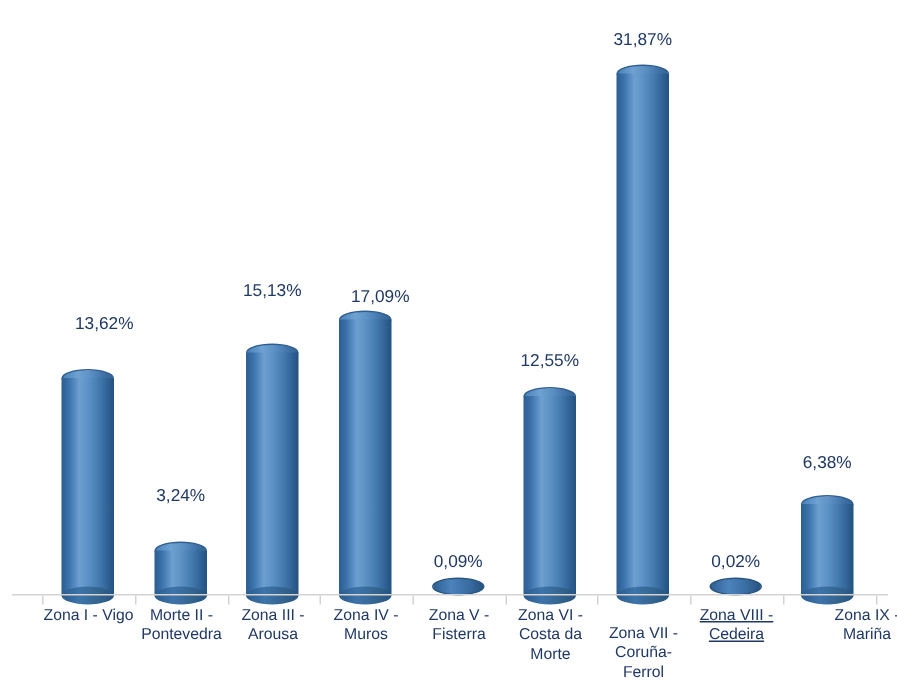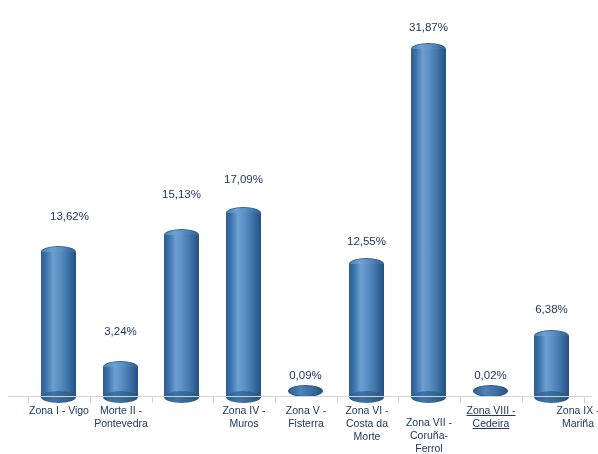--- a/index.html
+++ b/index.html
@@ -190,21 +190,21 @@
 
     <div class="bar" style="left:534px; width:35px; top:330px; height:73px;">
       <div class="cap-top"></div>
       <div class="body"></div>
       <div class="cap-bottom"></div>
     </div>
 
     <div class="value-label" style="left:40px; width:59px; top:210px;">13,62%</div>
     <div class="value-label" style="left:91px; width:59px; top:325px;">3,24%</div>
     <div class="value-label" style="left:152px; width:59px; top:188px;">15,13%</div>
-    <div class="value-label" style="left:214px; width:59px; top:173px;">17,09%</div>
+    <div class="value-label" style="left:214px; width:59px; top:192px;text-align:right;">17,09%</div>
     <div class="value-label" style="left:276px; width:59px; top:369px;">0,09%</div>
     <div class="value-label" style="left:337px; width:59px; top:235px;">12,55%</div>
     <div class="value-label" style="left:399px; width:59px; top:21px;">31,87%</div>
     <div class="value-label" style="left:461px; width:59px; top:369px;">0,02%</div>
     <div class="value-label" style="left:522px; width:59px; top:303px;">6,38%</div>
 
     <div class="axis-line"></div>
     <div class="tick" style="left:28px;"></div>
     <div class="tick" style="left:90px;"></div>
     <div class="tick" style="left:152px;"></div>
@@ -221,20 +221,24 @@
 
     <div class="cat-label" style="left:29px; width:60px;">
       <div>Zona I - Vigo</div>
     </div>
 
     <div class="cat-label" style="left:91px; width:60px;">
       <div>Morte II -</div>
       <div>Pontevedra</div>
     </div>
 
+    <div class="cat-label" style="left:152px; width:60px;">
+      <div>Zona III -</div>
+      <div>Arousa</div>
+    </div>
 
     <div class="cat-label" style="left:214px; width:60px;">
       <div>Zona IV -</div>
       <div>Muros</div>
     </div>
 
     <div class="cat-label" style="left:276px; width:60px;">
       <div>Zona V -</div>
       <div>Fisterra</div>
     </div>

